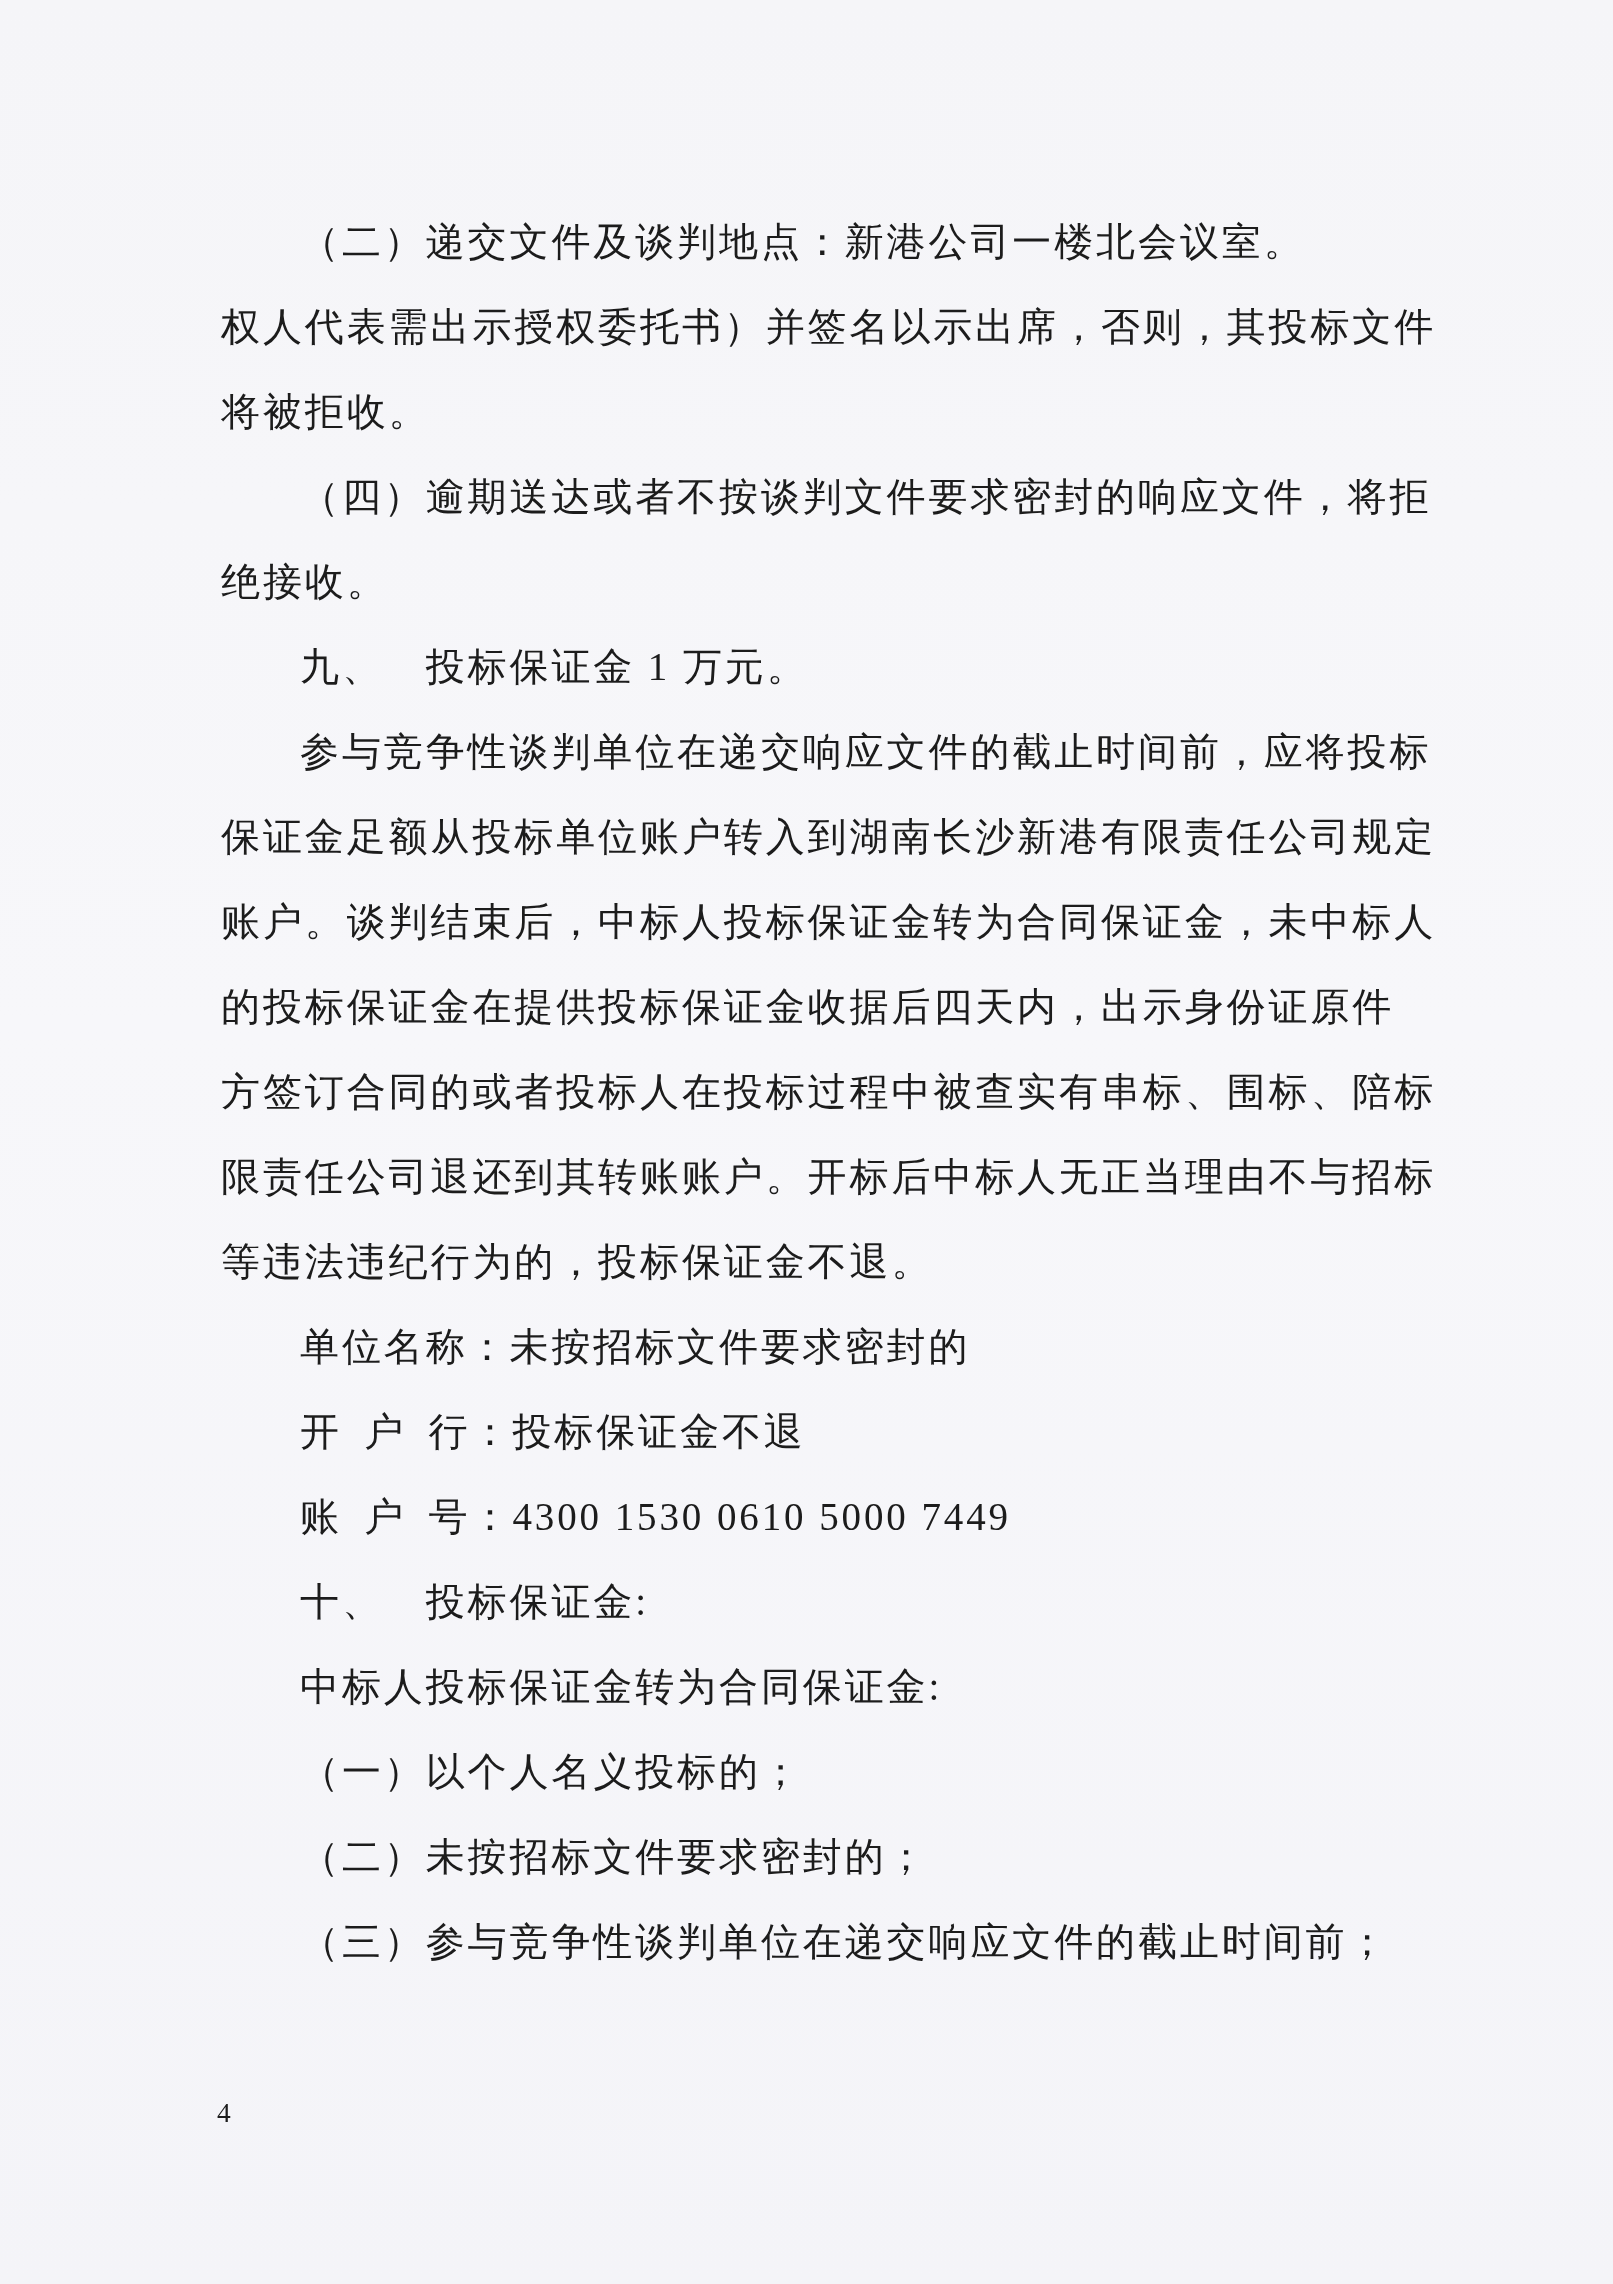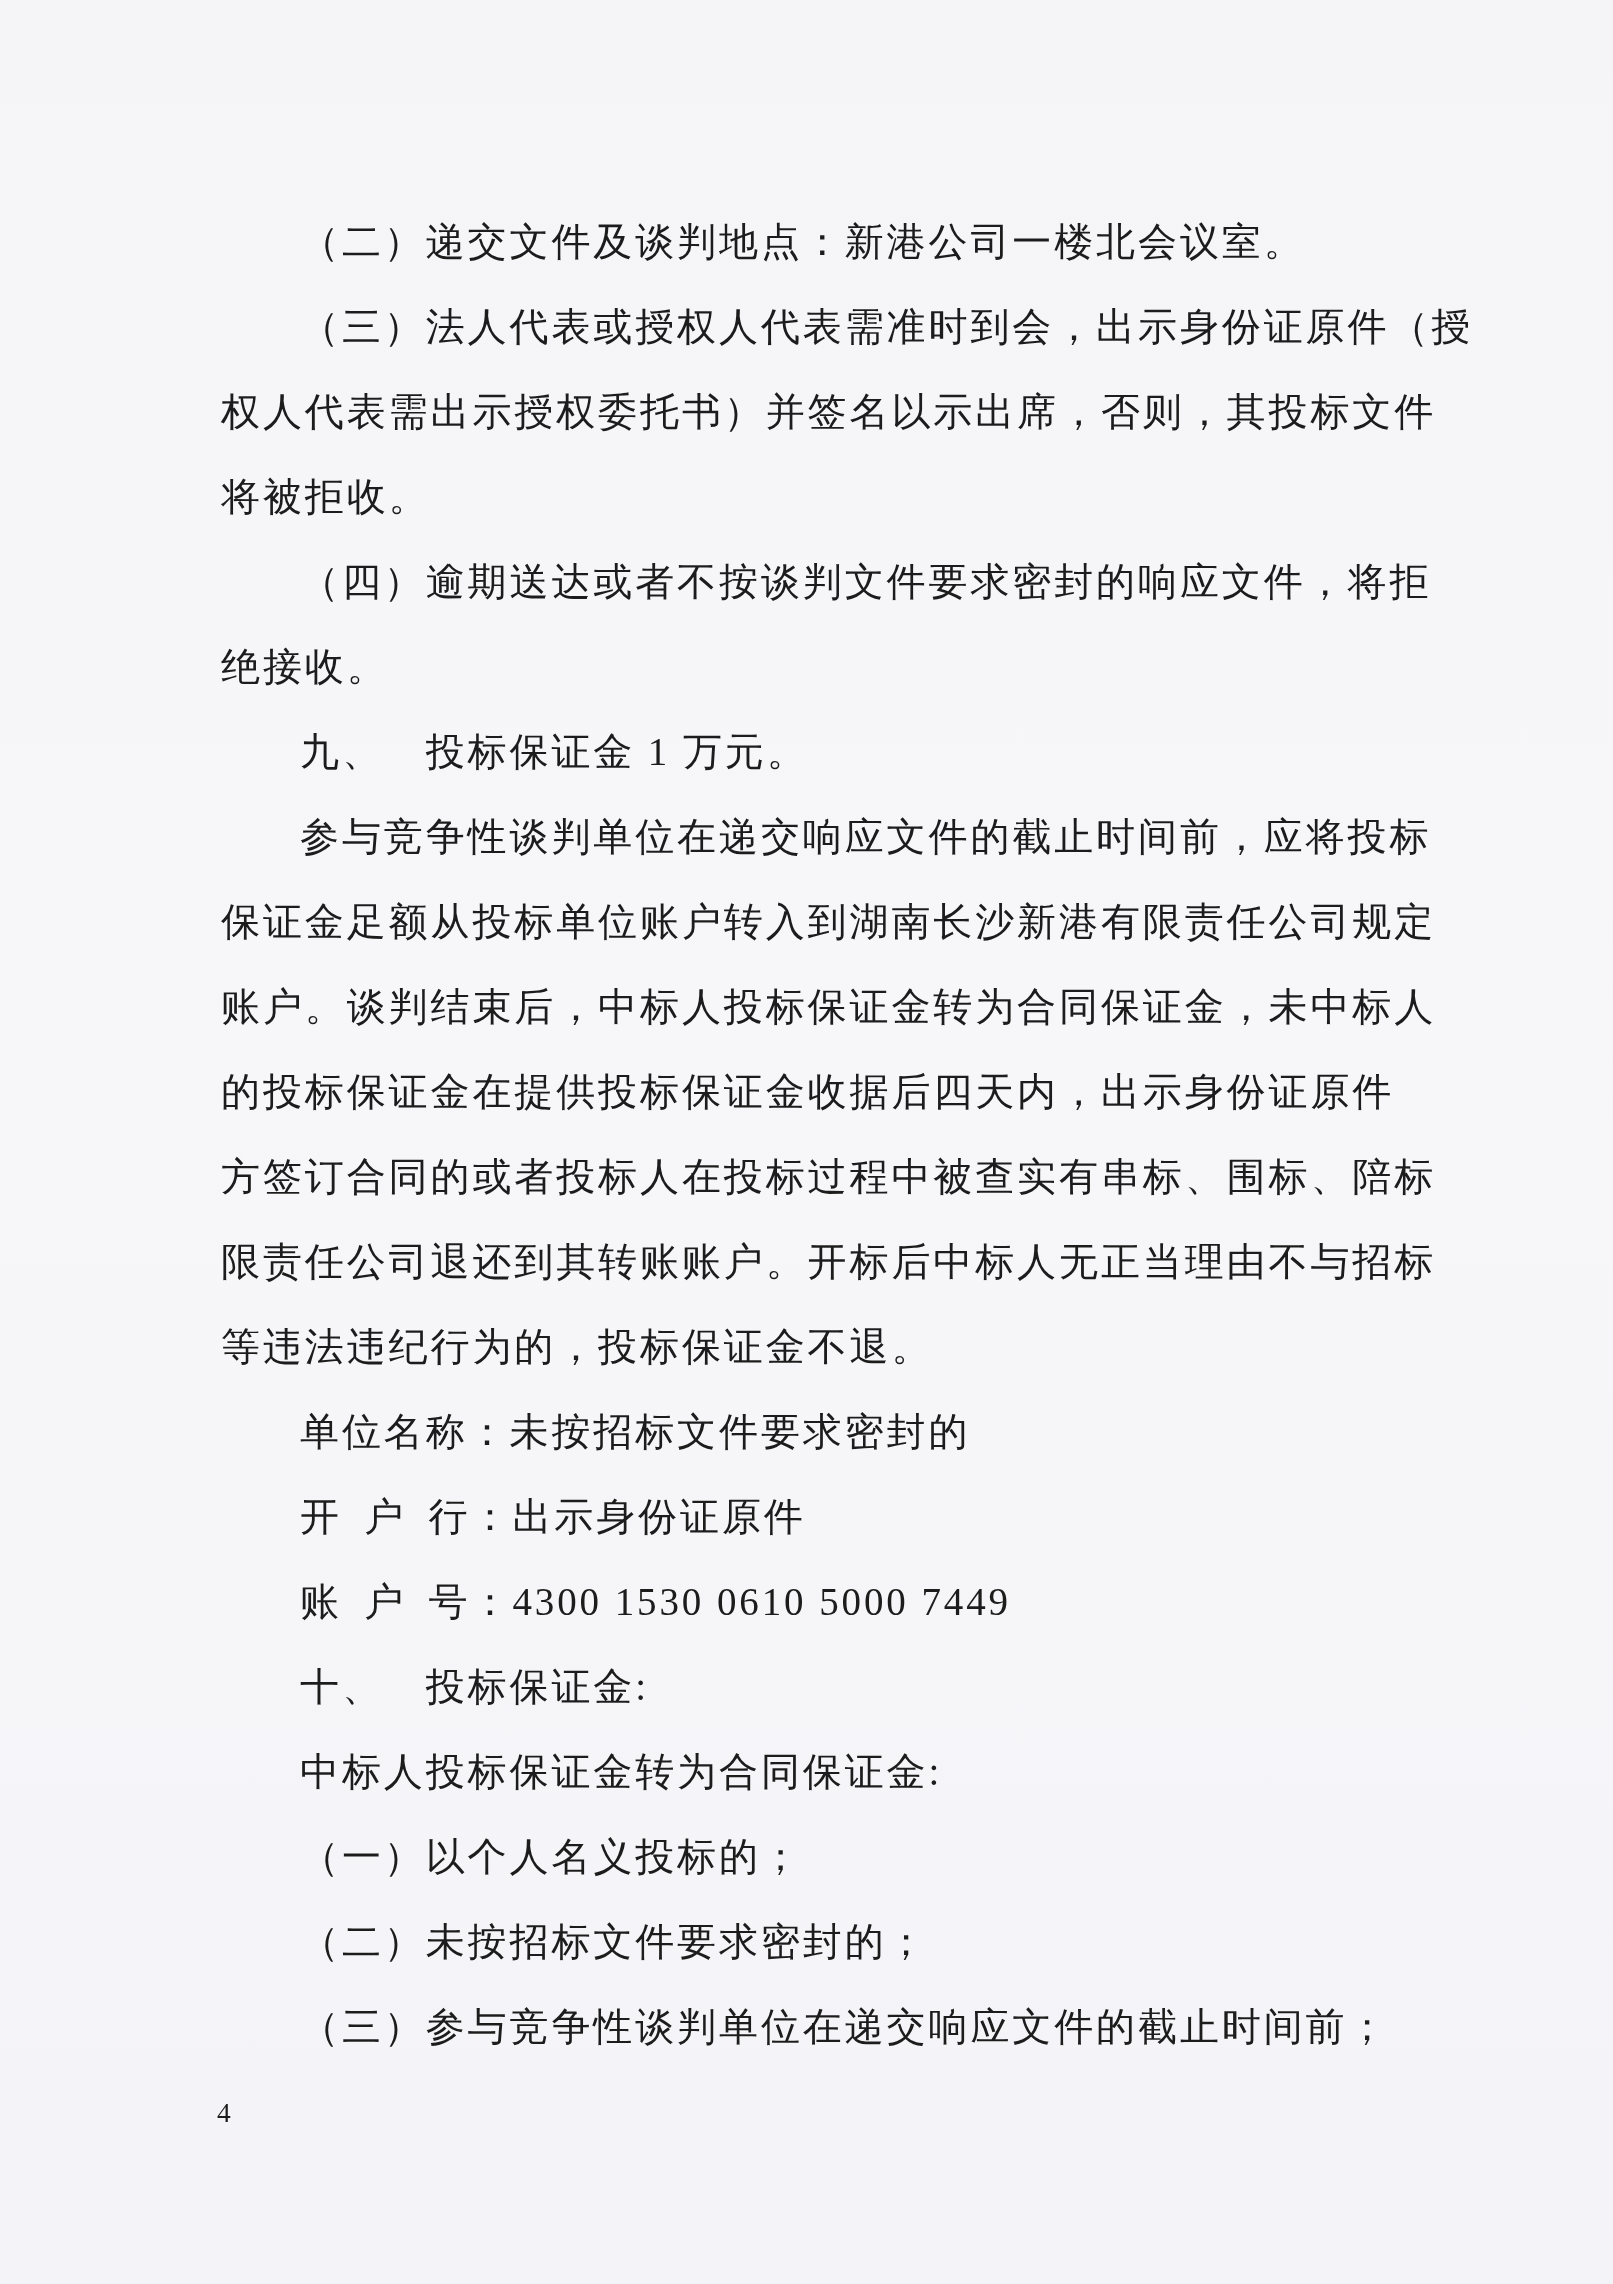--- a/index.html
+++ b/index.html
@@ -42,35 +42,34 @@
     line-height: 31px;
     letter-spacing: 0;
   }
 </style>
 </head>
 <body>
 
 <div class="page">
   <div class="text-block">
     <div class="line indent">（二）递交文件及谈判地点：新港公司一楼北会议室。</div>
-    <div class="line indent">（三）法人代表或授权人代表需准时到会，出示身份证原件（授</div>
     <div class="line">权人代表需出示授权委托书）并签名以示出席，否则，其投标文件</div>
     <div class="line">将被拒收。</div>
     <div class="line indent">（四）逾期送达或者不按谈判文件要求密封的响应文件，将拒</div>
     <div class="line">绝接收。</div>
     <div class="line indent">九、　投标保证金 1 万元。</div>
     <div class="line indent">参与竞争性谈判单位在递交响应文件的截止时间前，应将投标</div>
     <div class="line">保证金足额从投标单位账户转入到湖南长沙新港有限责任公司规定</div>
     <div class="line">账户。谈判结束后，中标人投标保证金转为合同保证金，未中标人</div>
     <div class="line">的投标保证金在提供投标保证金收据后四天内，出示身份证原件</div>
     <div class="line">方签订合同的或者投标人在投标过程中被查实有串标、围标、陪标</div>
     <div class="line">限责任公司退还到其转账账户。开标后中标人无正当理由不与招标</div>
     <div class="line">等违法违纪行为的，投标保证金不退。</div>
     <div class="line indent">单位名称：未按招标文件要求密封的</div>
-    <div class="line indent">开 户 行：出示身份证原件</div>
+    <div class="line indent">开 户 行：投标保证金不退</div>
     <div class="line indent">账 户 号：4300 1530 0610 5000 7449</div>
     <div class="line indent">十、　投标保证金:</div>
     <div class="line indent">中标人投标保证金转为合同保证金:</div>
     <div class="line indent">（一）以个人名义投标的；</div>
     <div class="line indent">（二）未按招标文件要求密封的；</div>
     <div class="line indent">（三）参与竞争性谈判单位在递交响应文件的截止时间前；</div>
   </div>
   <div class="page-number">4</div>
 </div>
 

